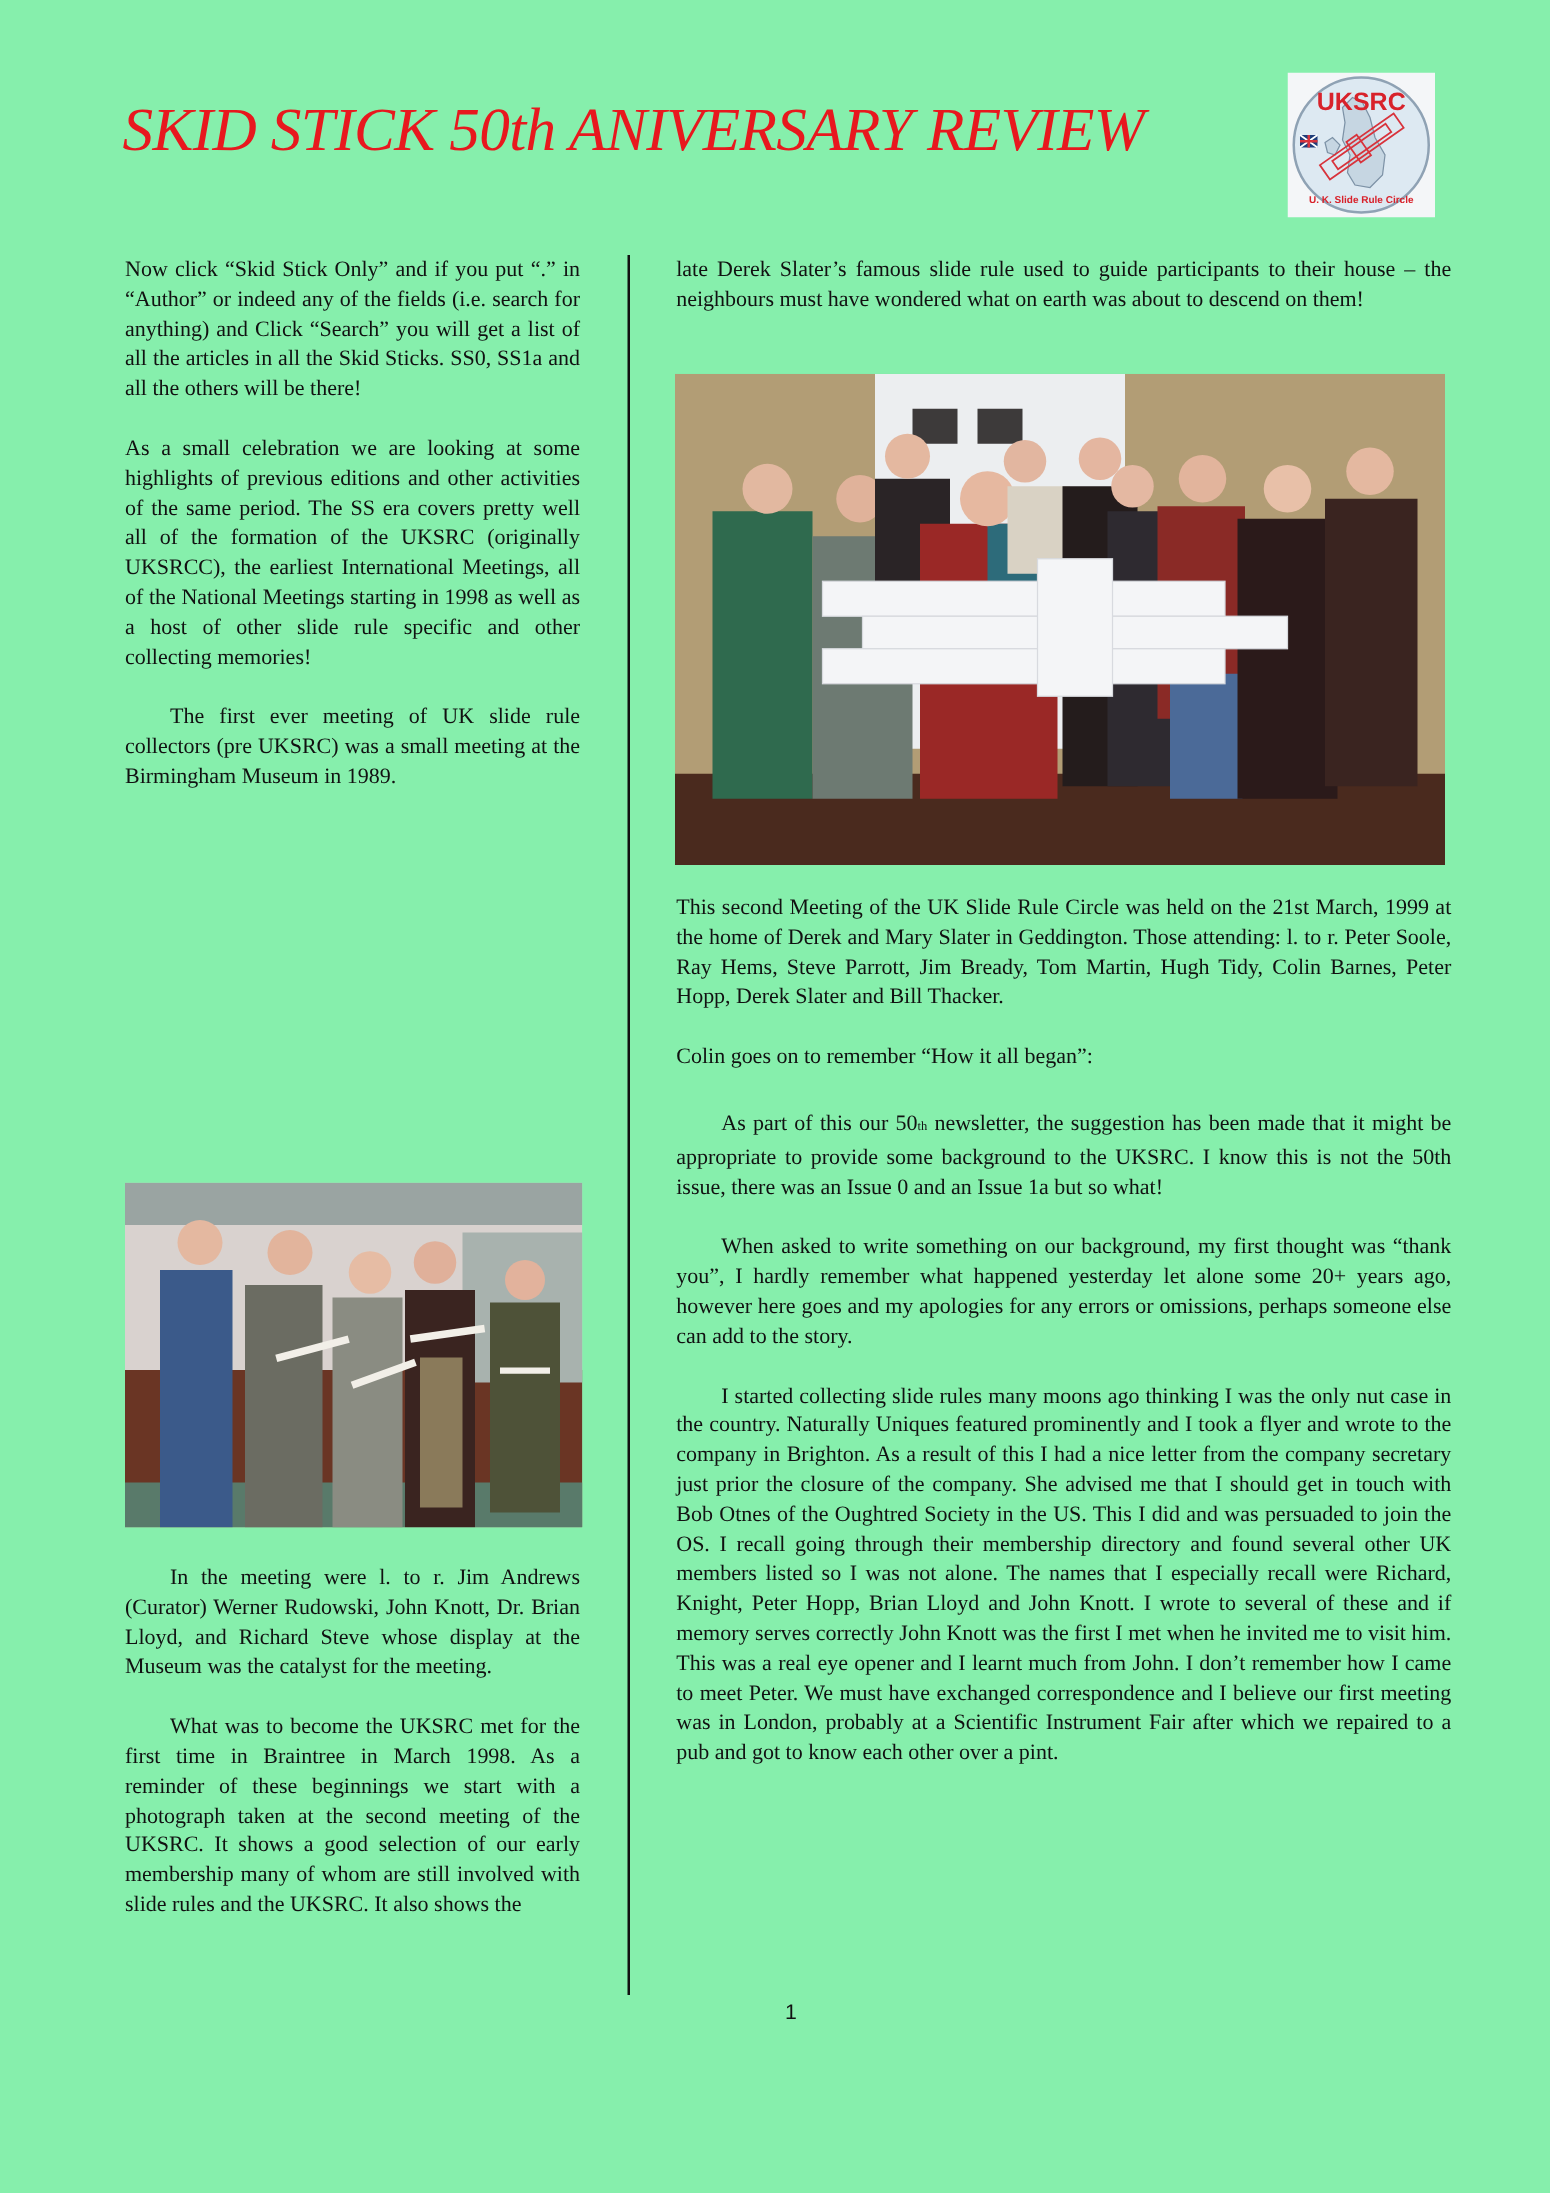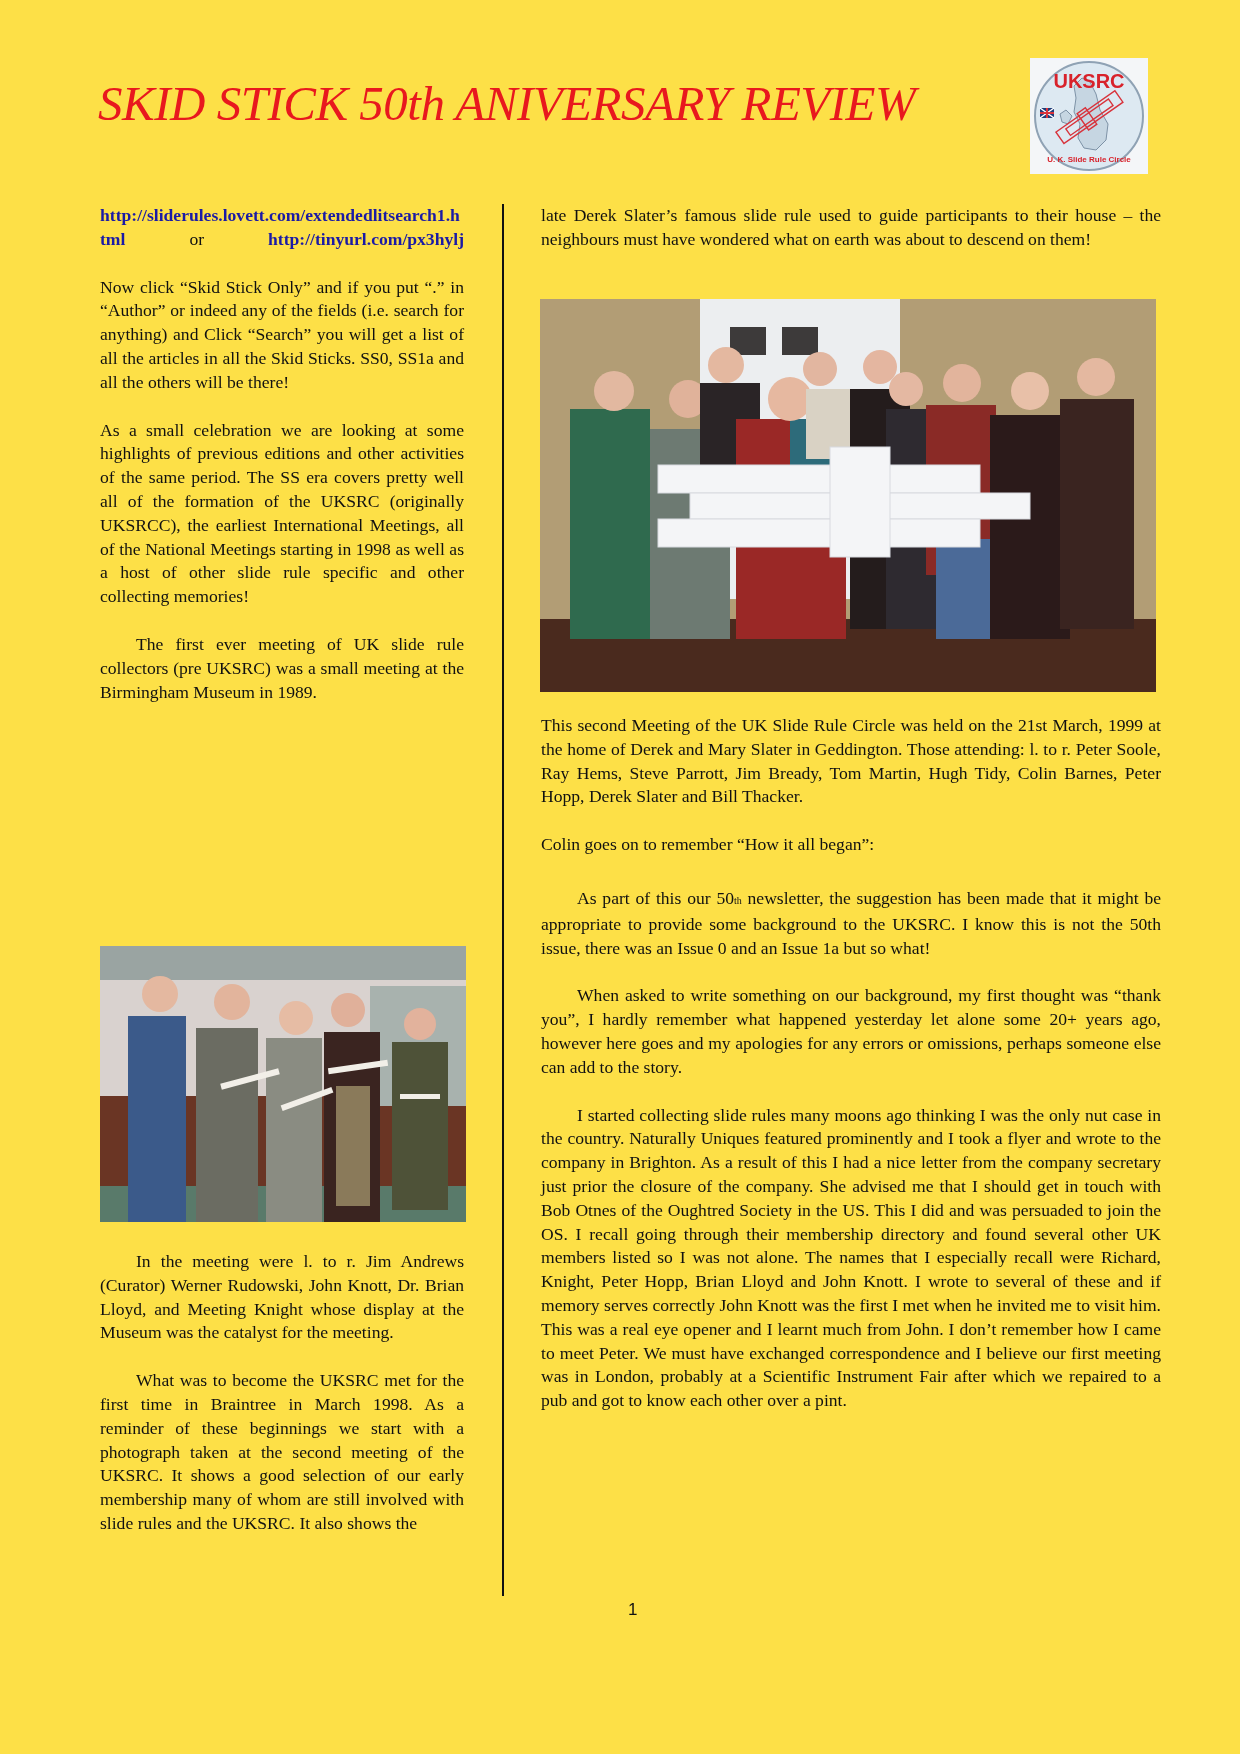--- a/index.html
+++ b/index.html
@@ -1,17 +1,17 @@
 <!DOCTYPE html>
 <html><head>
 <meta charset="utf-8">
 <style>
   html, body { margin: 0; padding: 0; background: #ffffff; }
   body { width: 1240px; height: 1754px; position: relative; overflow: hidden; }
-  .page { position: absolute; left: 0; top: 0; width: 1240px; height: 1754px; background: #fde047; }
+  .page { position: absolute; left: 0; top: 0; width: 1240px; height: 1754px; background: #86efac; }
 
   .title {
     position: absolute; left: 98px; top: 74px;
     font-family: "Liberation Serif", serif; font-style: italic;
     font-size: 49px; color: #e8181e; letter-spacing: -0.5px; white-space: nowrap;
     margin: 0; font-weight: normal; line-height: 60px;
   }
 
   .logo { position: absolute; left: 1030px; top: 58px; width: 118px; height: 116px; }
 
@@ -59,28 +59,20 @@
       <path d="M10 50 L24 60 M24 50 L10 60" stroke="#fff" stroke-width="1.5"></path>
       <path d="M17 50 V60 M10 55 H24" stroke="#d8333c" stroke-width="2"></path>
       <text x="59" y="30" text-anchor="middle" font-family="Liberation Sans, sans-serif" font-weight="bold" font-size="20" fill="#d8222b">UKSRC</text>
       <text x="59" y="104" text-anchor="middle" font-family="Liberation Sans, sans-serif" font-weight="bold" font-size="8" fill="#d8222b">U. K. Slide Rule Circle</text>
     </svg>
   </div>
 
   <div class="divider"></div>
 
   <div class="col left-col">
-    <div class="link-line" style="margin-bottom:24px;">
-      <span class="row1">http://sliderules.lovett.com/extendedlitsearch1.h</span>
-      <span class="row2">
-        <span>tml</span>
-        <span class="or">or</span>
-        <span>http://tinyurl.com/px3hylj</span>
-      </span>
-    </div>
     <p>Now click “Skid Stick Only” and if you put “.” in “Author” or indeed any of the fields (i.e. search for anything) and Click “Search” you will get a list of all the articles in all the Skid Sticks. SS0, SS1a and all the others will be there!</p>
     <p>As a small celebration we are looking at some highlights of previous editions and other activities of the same period. The SS era covers pretty well all of the formation of the UKSRC (originally UKSRCC), the earliest International Meetings, all of the National Meetings starting in 1998 as well as a host of other slide rule specific and other collecting memories!</p>
     <p class="indent">The first ever meeting of UK slide rule collectors (pre UKSRC) was a small meeting at the Birmingham Museum in 1989.</p>
   </div>
 
   <div class="photo1">
     <svg width="366" height="276" viewBox="0 0 366 276">
       <rect width="366" height="276" fill="#d9d2cf"></rect>
       <rect x="0" y="0" width="366" height="34" fill="#9aa4a2"></rect>
       <rect x="0" y="150" width="366" height="126" fill="#6a3524"></rect>
@@ -101,21 +93,21 @@
           <circle cx="320" cy="78" r="16" fill="#e2b29c"></circle>
       </g>
       <rect x="120" y="130" width="60" height="6" fill="#f2efe8" transform="rotate(-15 150 133)"></rect>
       <rect x="180" y="150" width="54" height="6" fill="#f2efe8" transform="rotate(-20 207 153)"></rect>
       <rect x="228" y="118" width="60" height="6" fill="#f2efe8" transform="rotate(-8 258 121)"></rect>
       <rect x="300" y="148" width="40" height="5" fill="#f2efe8"></rect>
     </svg>
   </div>
 
   <div class="col left-col" style="top:1250px;">
-    <p class="indent">In the meeting were l. to r. Jim Andrews (Curator) Werner Rudowski, John Knott, Dr. Brian Lloyd, and Meeting Knight whose display at the Museum was the catalyst for the meeting.</p>
+    <p class="indent">In the meeting were l. to r. Jim Andrews (Curator) Werner Rudowski, John Knott, Dr. Brian Lloyd, and Richard Steve whose display at the Museum was the catalyst for the meeting.</p>
     <p class="indent">What was to become the UKSRC met for the first time in Braintree in March 1998.  As a reminder of these beginnings we start with a photograph taken at the second meeting of the UKSRC. It shows a good selection of our early membership many of whom are still involved with slide rules and the UKSRC. It also shows the</p>
   </div>
 
   <div class="col right-col">
     <p>late Derek Slater’s famous slide rule used to guide participants to their house – the neighbours must have wondered what on earth was about to descend on them!</p>
   </div>
 
   <div class="photo2">
     <svg width="616" height="393" viewBox="0 0 616 393">
       <rect width="616" height="393" fill="#a89268"></rect>

